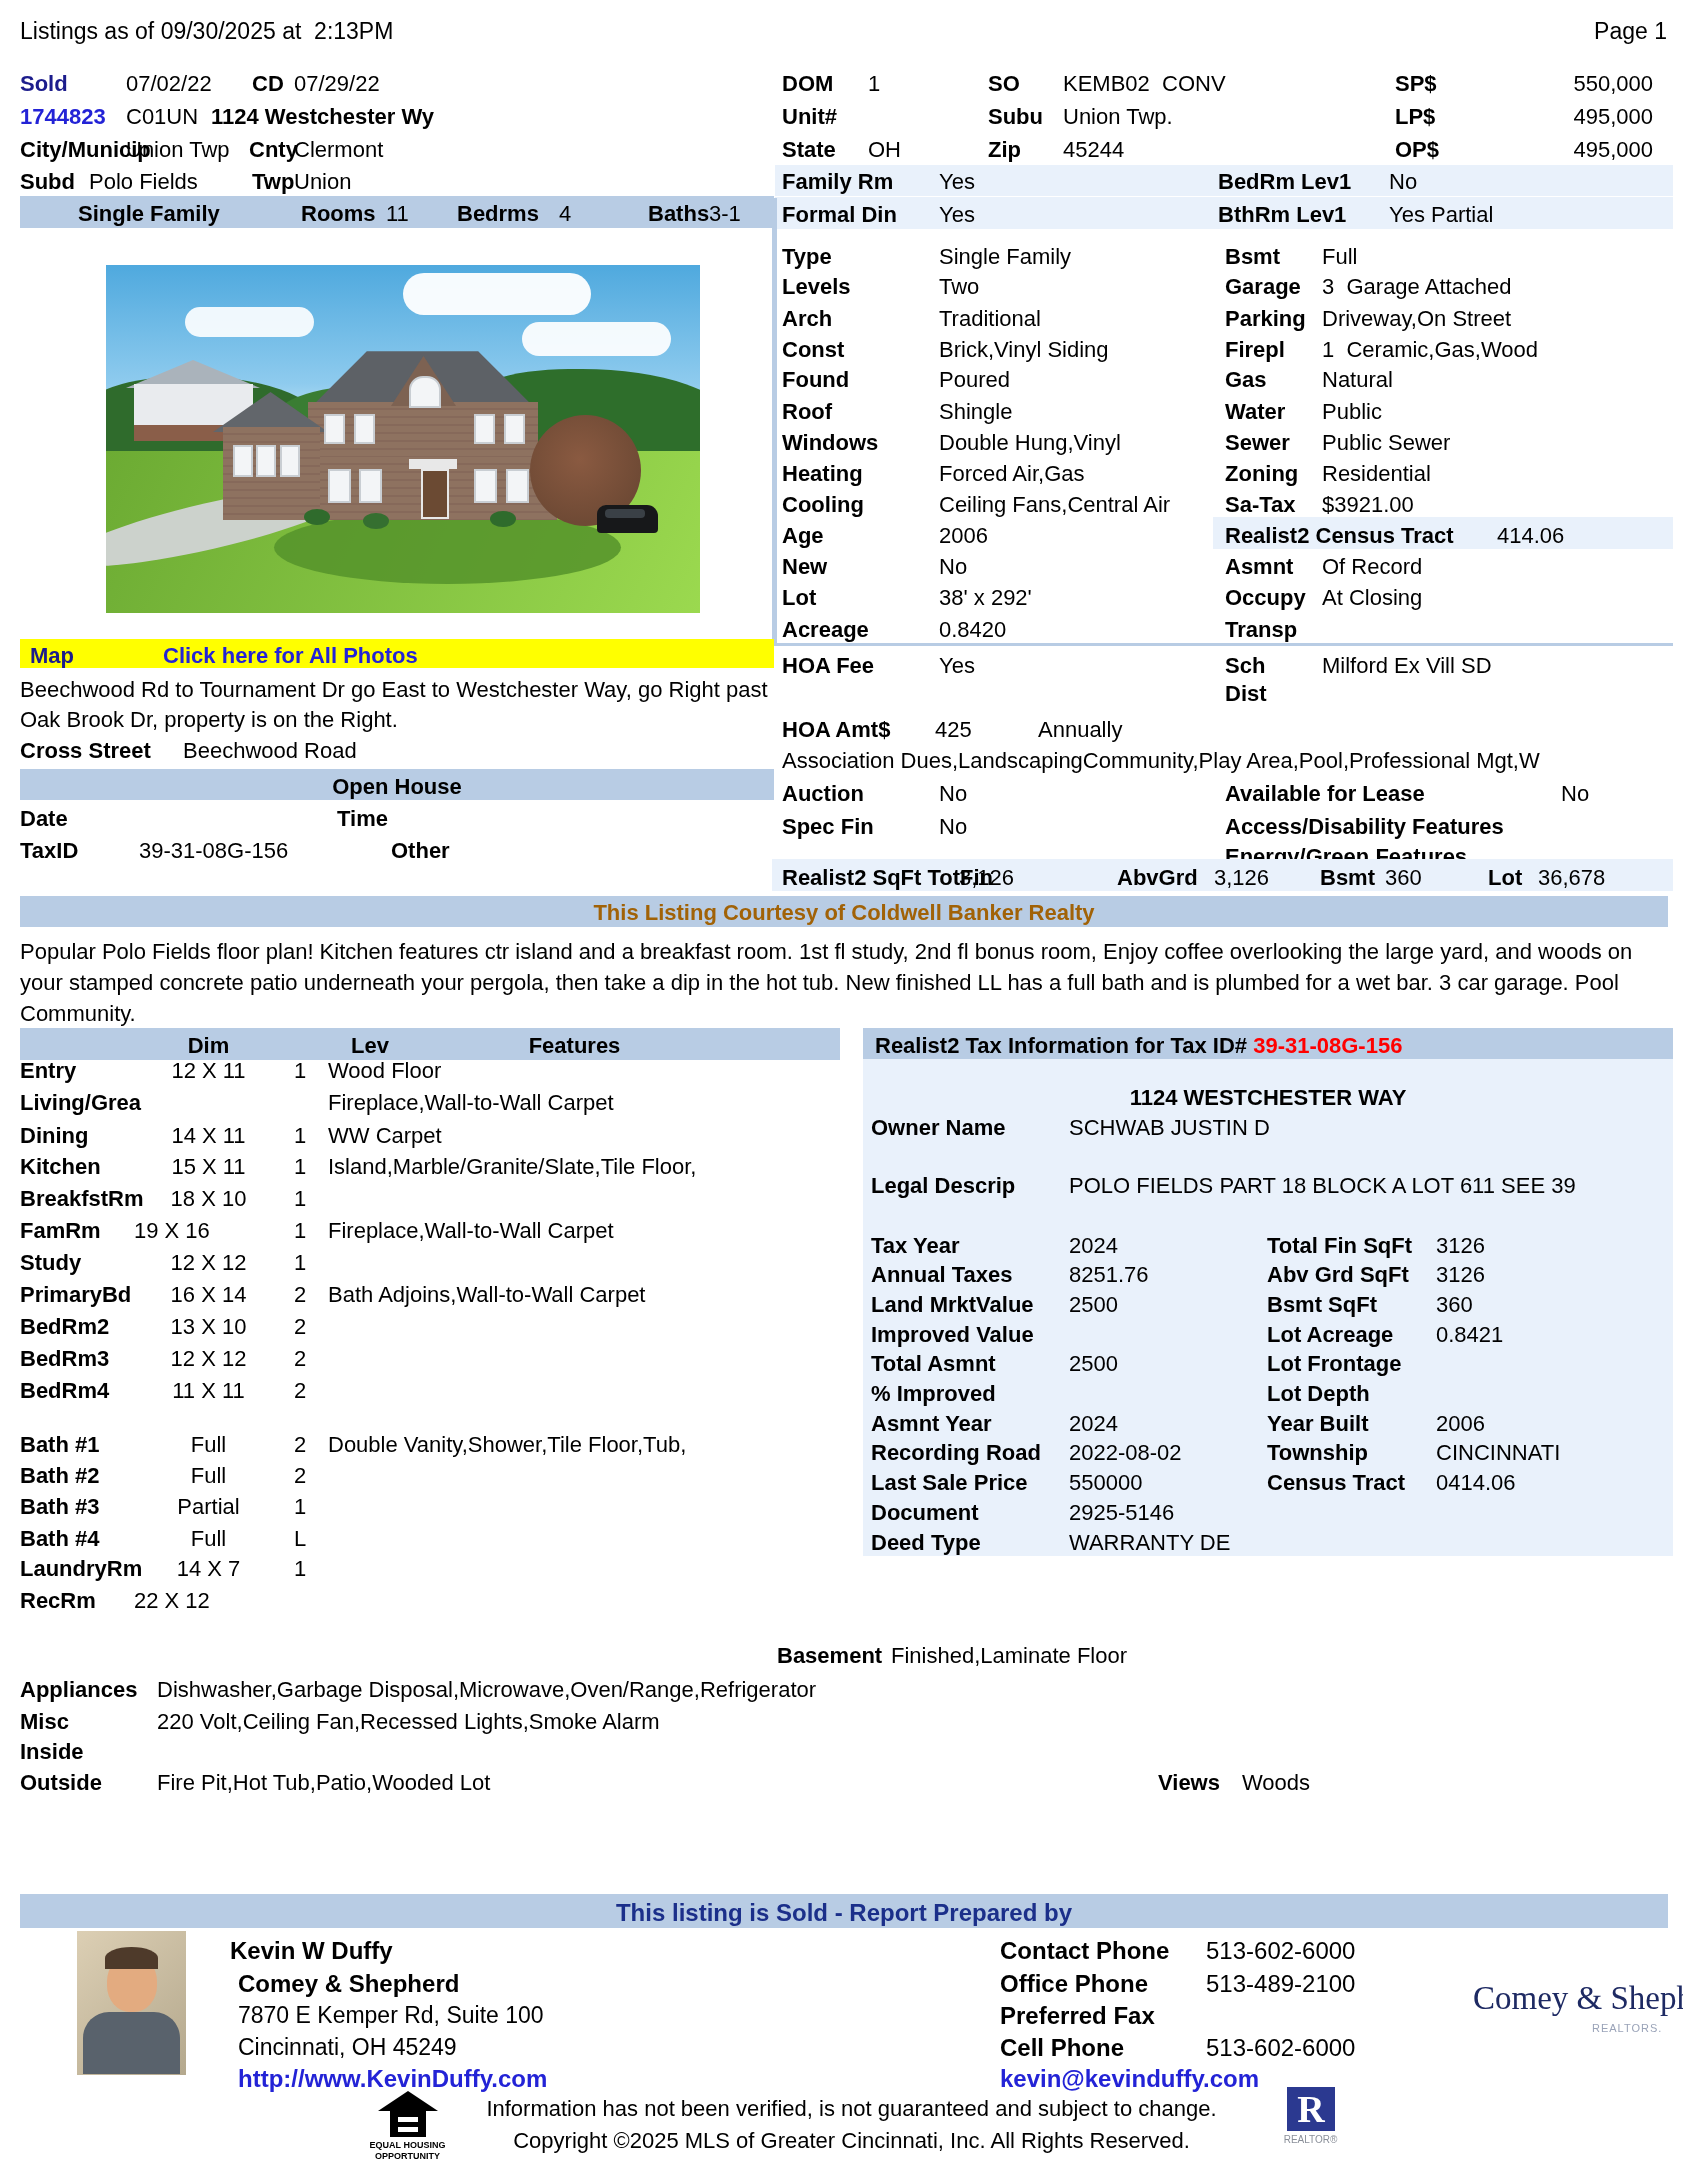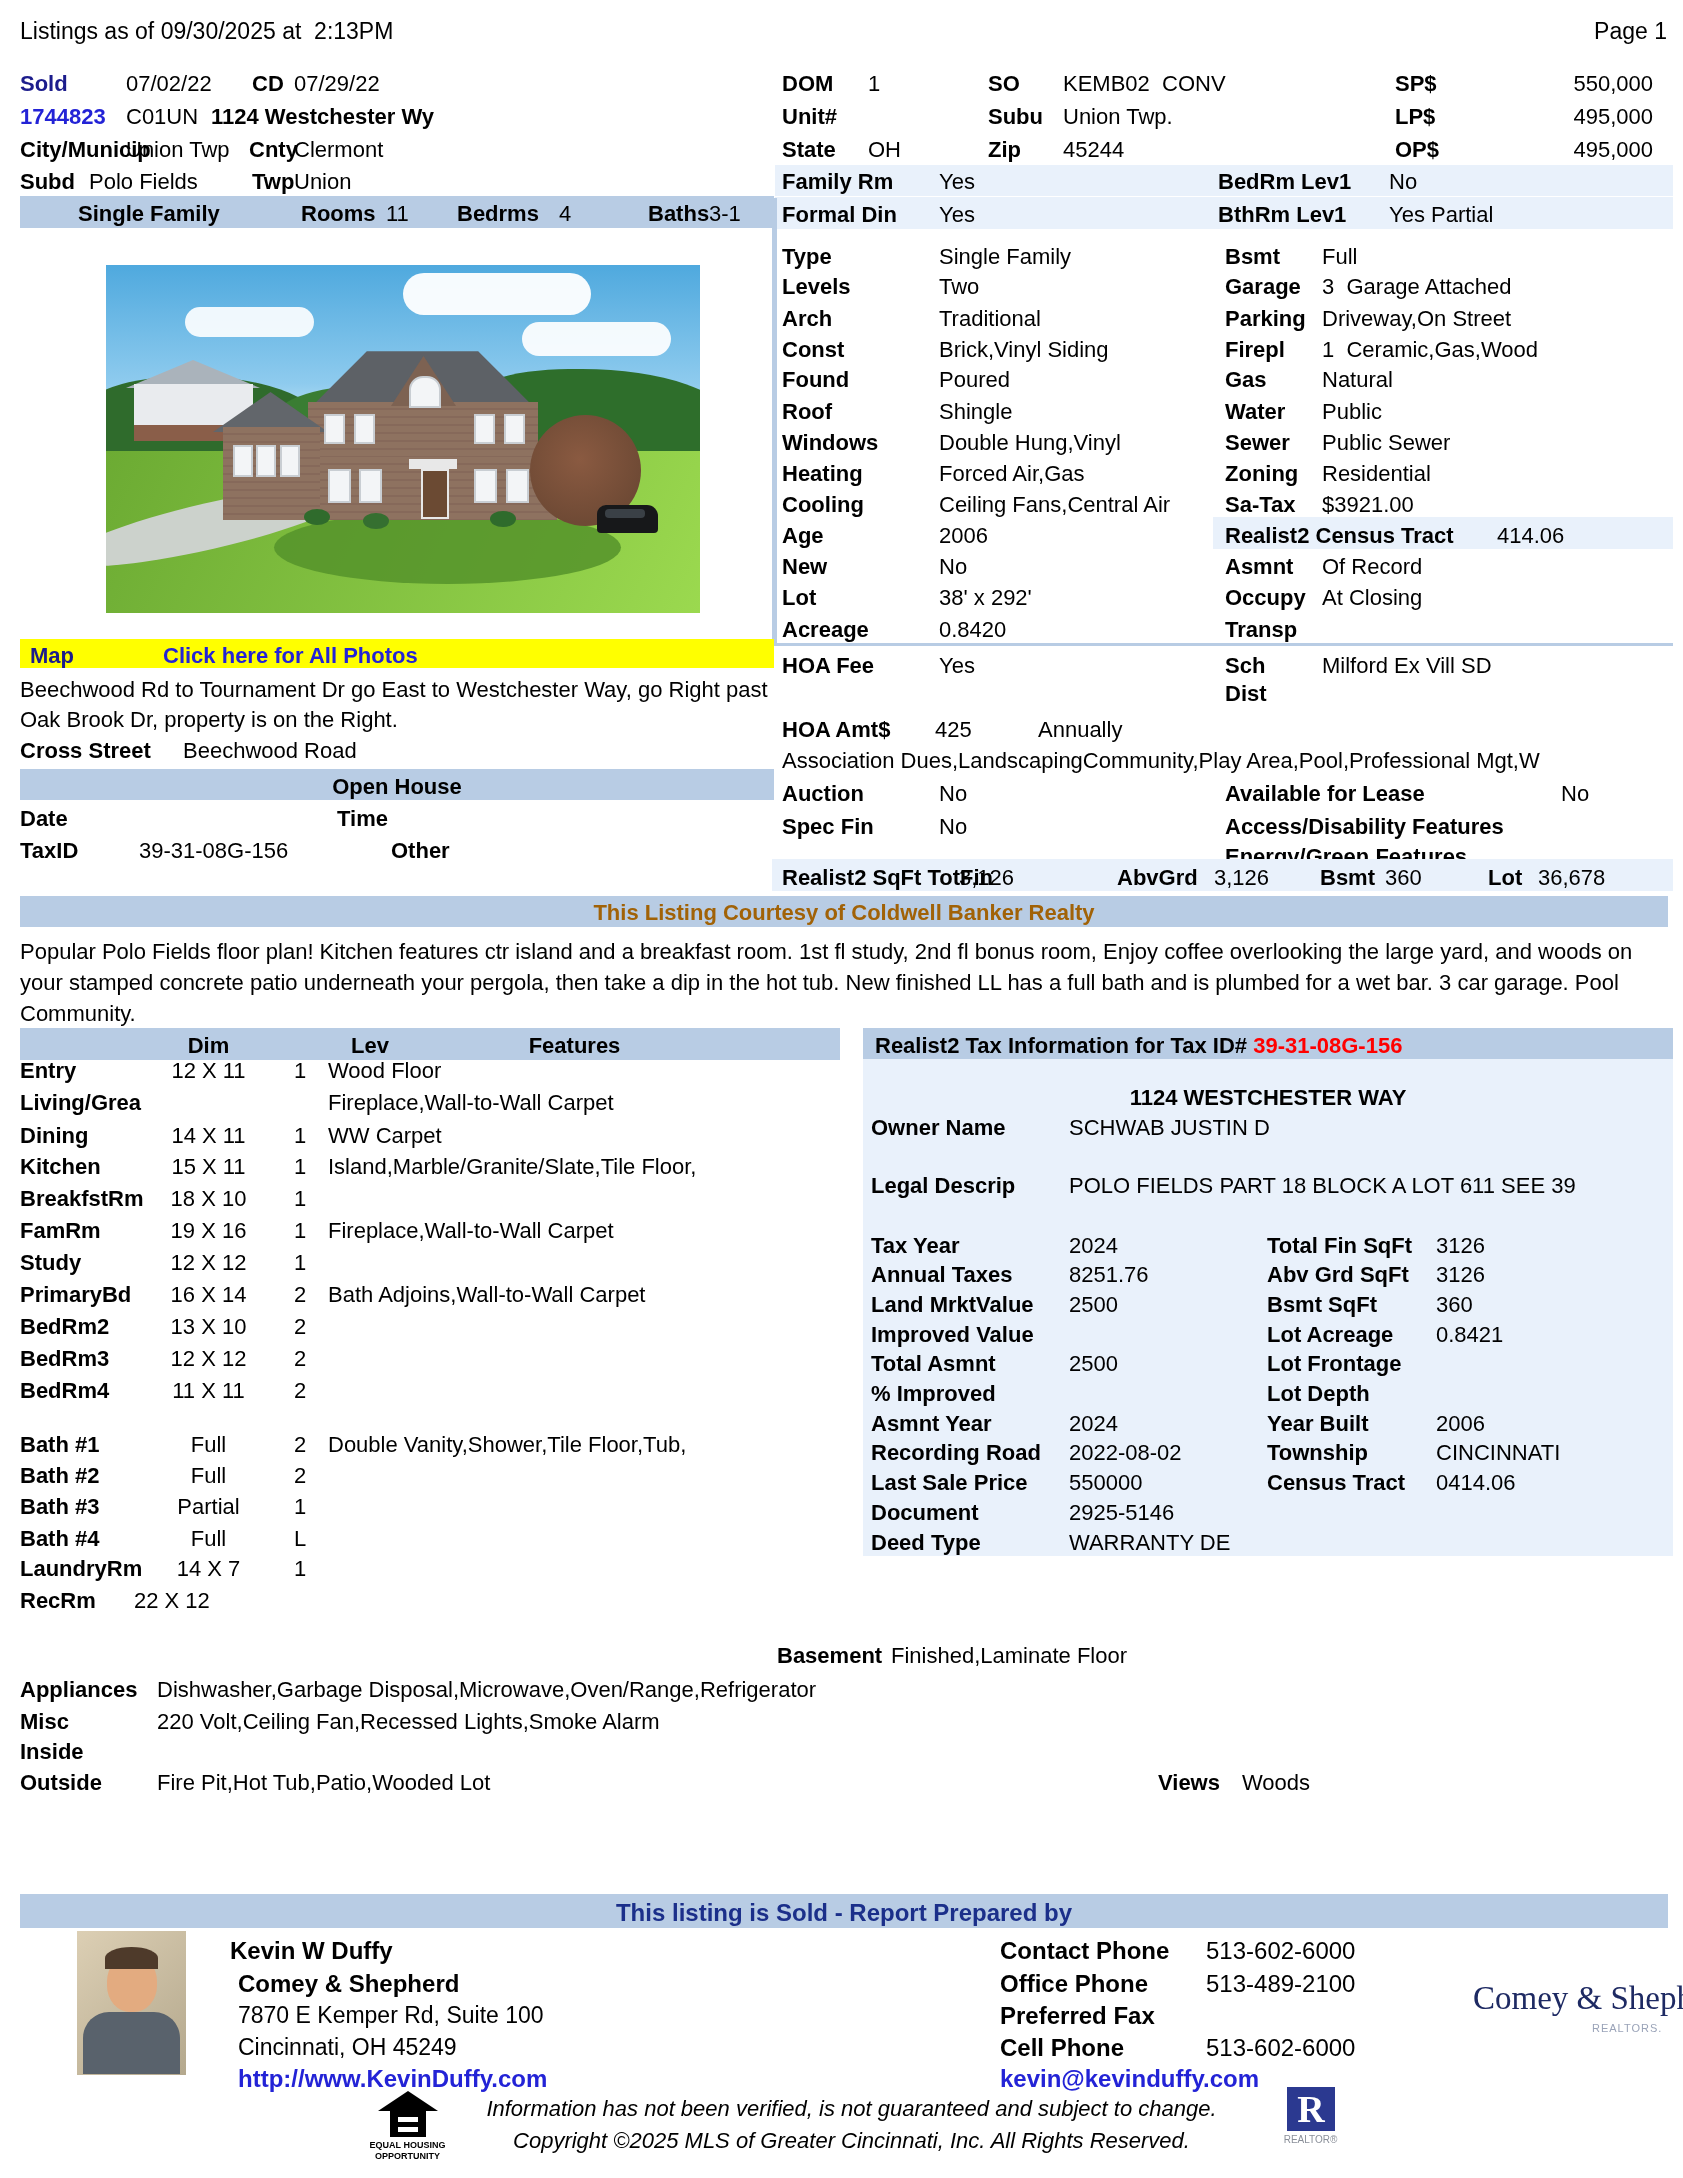--- a/index.html
+++ b/index.html
@@ -1,20 +1,20 @@
 <!DOCTYPE html>
 <html><head>
 <meta charset="utf-8">
 <style>
   html,body{margin:0;padding:0;background:#fff;}
   .page{position:relative;width:1683px;height:2178px;background:#fff;
         font-family:"Liberation Sans",sans-serif;font-size:22px;color:#000;overflow:hidden;}
   .t{position:absolute;white-space:pre;line-height:1.15;}
   .b{font-weight:700;}
-  .i{font-style:italic;}
+  .i{}
   .c{text-align:center;}
   .band{position:absolute;background:#b8cce4;}
   .pale{position:absolute;background:#e9f1fb;}
   .yellow{position:absolute;background:#ffff00;}
   .navy{color:#1c1c8c;}
   .linkblue{color:#2323d6;}
   .red{color:#ff0000;}
   .pr{left:1485px;width:168px;text-align:right;}
   .wrap{white-space:normal;}
   
@@ -314,21 +314,21 @@
   <div class="t" style="left:328px;top:1123px">WW Carpet</div>
   <div class="t b" style="left:20px;top:1154px">Kitchen</div>
   <div class="t" style="left:134px;top:1154px;width:149px;text-align:center">15 X 11</div>
   <div class="t" style="left:280px;top:1154px;width:40px;text-align:center">1</div>
   <div class="t" style="left:328px;top:1154px">Island,Marble/Granite/Slate,Tile Floor,</div>
   <div class="t b" style="left:20px;top:1186px">BreakfstRm</div>
   <div class="t" style="left:134px;top:1186px;width:149px;text-align:center">18 X 10</div>
   <div class="t" style="left:280px;top:1186px;width:40px;text-align:center">1</div>
   <div class="t" style="left:328px;top:1186px"></div>
   <div class="t b" style="left:20px;top:1218px">FamRm</div>
-  <div class="t" style="left:134px;top:1218px;width:149px;text-align:center">19 X 16</div>
+  <div class="t" style="left:134px;top:1218px;width:149px;text-align:left">19 X 16</div>
   <div class="t" style="left:280px;top:1218px;width:40px;text-align:center">1</div>
   <div class="t" style="left:328px;top:1218px">Fireplace,Wall-to-Wall Carpet</div>
   <div class="t b" style="left:20px;top:1250px">Study</div>
   <div class="t" style="left:134px;top:1250px;width:149px;text-align:center">12 X 12</div>
   <div class="t" style="left:280px;top:1250px;width:40px;text-align:center">1</div>
   <div class="t" style="left:328px;top:1250px"></div>
   <div class="t b" style="left:20px;top:1282px">PrimaryBd</div>
   <div class="t" style="left:134px;top:1282px;width:149px;text-align:center">16 X 14</div>
   <div class="t" style="left:280px;top:1282px;width:40px;text-align:center">2</div>
   <div class="t" style="left:328px;top:1282px">Bath Adjoins,Wall-to-Wall Carpet</div>

